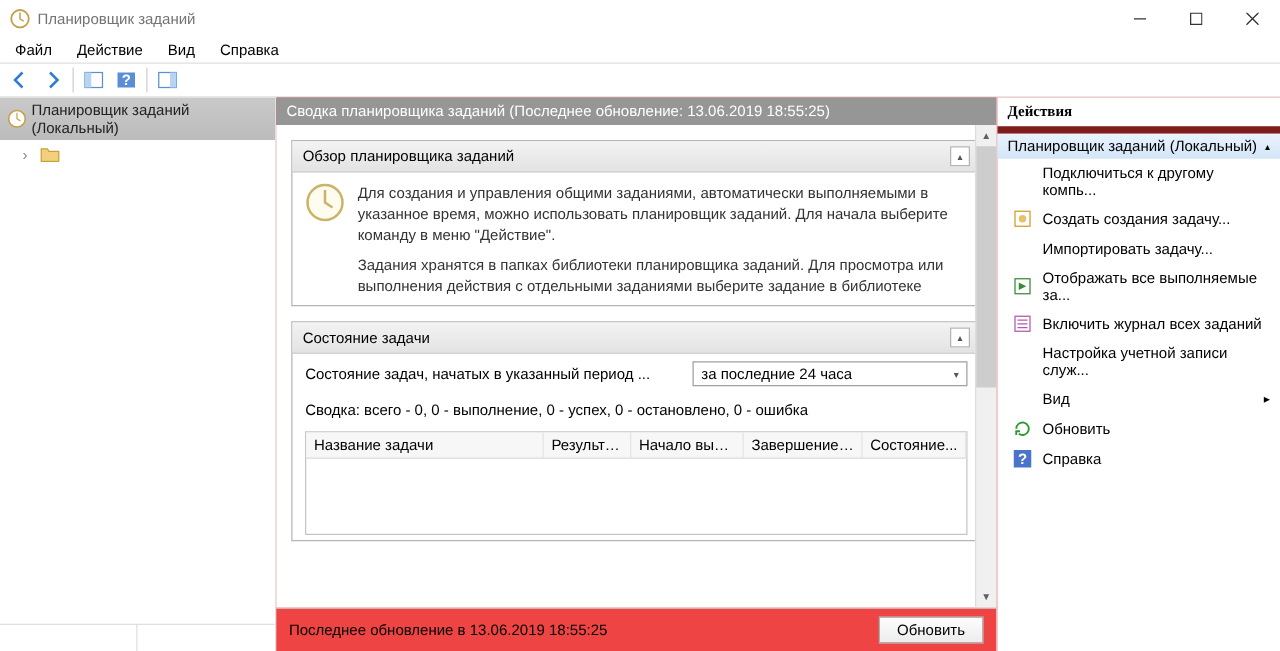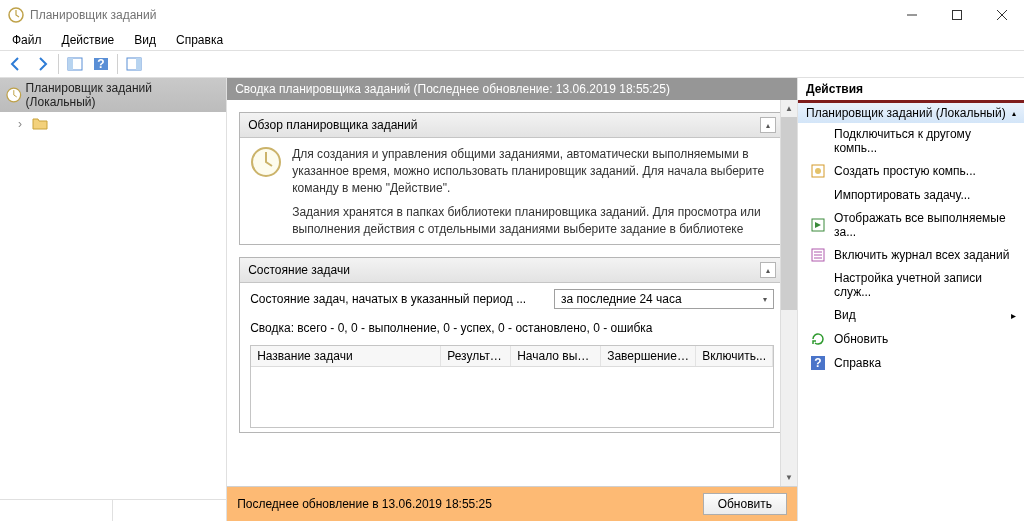--- a/index.html
+++ b/index.html
@@ -25,21 +25,21 @@
 .treepane { width: 228px; border-right: 1px solid #e0e0e0; background: #fff; display: flex; flex-direction: column; }
 .treehdr { background: linear-gradient(#c9c9c9,#bcbcbc); color: #222; padding: 3px 6px; display: flex; align-items: center; gap: 4px; }
 .treehdr .ico { width: 16px; height: 16px; }
 .treebody { padding: 2px 0; }
 .treeitem { display: flex; align-items: center; gap: 4px; padding: 2px 4px 2px 18px; }
 .treeitem .tw { width: 10px; color: #888; }
 .treeitem .ico { width: 16px; height: 16px; }
 .treepane .bottombar { margin-top: auto; height: 22px; border-top: 1px solid #e0e0e0; }
 .treepane .bottombar .seg { display:inline-block; width:50%; height:100%; border-right:1px solid #e0e0e0; }
 
-.centerwrap { flex: 1; display: flex; background: #fdba74; }
+.centerwrap { flex: 1; display: flex; background: #ef4444; }
 .centerpane { flex: 1; display: flex; flex-direction: column; border-right: 1px solid #e0e0e0; }
 .centerhdr { background: #969696; color: #fff; padding: 4px 8px; font-size: 12px; }
 .centerbody { flex: 1; background: #fff; padding: 12px; overflow: hidden; position: relative; }
 .centerscrollbar { position: absolute; right: 0; top: 0; bottom: 0; width: 17px; background: #f0f0f0; border-left: 1px solid #ddd; }
 .centerscrollbar .arrow { height: 17px; display:flex; align-items:center; justify-content:center; color:#606060; font-size:8px; }
 .centerscrollbar .thumb { background: #cdcdcd; height: 50%; margin-top: 0; }
 
 .section { border: 1px solid #b5b5b5; margin-bottom: 12px; background:#fff; }
 .section-hdr { background: linear-gradient(#f3f3f3,#e3e3e3); border-bottom: 1px solid #c5c5c5; padding: 4px 8px; display:flex; align-items:center; }
 .section-hdr .collapse { margin-left:auto; width:16px; height:16px; display:flex;align-items:center;justify-content:center; font-size:8px; color:#555; border:1px solid #b5b5b5; background:#fff;}
@@ -55,21 +55,21 @@
 .table { border:1px solid #c5c5c5; margin: 4px 10px; }
 .table .thead { display:flex; background:#f7f7f7; border-bottom:1px solid #dcdcdc;}
 .table .th { padding:3px 6px; border-right:1px solid #e3e3e3; white-space:nowrap; overflow:hidden; text-overflow:ellipsis;}
 .table .tbody { height:60px; }
 
 .footerbar { border-top:1px solid #d0d0d0; padding:6px 10px; display:flex; align-items:center; }
 .obtn { margin-left:auto; border:1px solid #adadad; background:linear-gradient(#fdfdfd,#ececec); padding:3px 14px; }
 
 
 .actions { width: 226px; background:#fff; display:flex; flex-direction:column;}
-.actions .paneTitle { padding:4px 8px; font-weight:600; border-bottom:3px solid #7f1d1d; }
+.actions .paneTitle { padding:4px 8px; font-weight:600; border-bottom:6px solid #7f1d1d;font-family:Liberation Serif, serif; }
 .actions .groupHdr { background:linear-gradient(#eaf3fd,#d3e5f8); padding:3px 8px; display:flex; align-items:center;}
 .actions .groupHdr .chev { margin-left:auto; font-size:8px;}
 .actions .item { display:flex; align-items:center; gap:8px; padding:4px 8px 4px 12px; }
 .actions .item .ico { width:16px; height:16px; flex-shrink:0;}
 .actions .item .arrow { margin-left:auto; font-size:10px; }
 
 
 svg { display:block; }
 </style>
 </head>
@@ -199,21 +199,21 @@
           </div>
           <div class="statusrow">
             <span>Сводка: всего - 0, 0 - выполнение, 0 - успех, 0 - остановлено, 0 - ошибка</span>
           </div>
           <div class="table">
             <div class="thead">
               <div class="th" style="width:190px">Название задачи</div>
               <div class="th" style="width:70px">Результат...</div>
               <div class="th" style="width:90px">Начало выпо...</div>
               <div class="th" style="width:95px">Завершение в...</div>
-              <div class="th" style="flex:1">Включить...</div>
+              <div class="th" style="flex:1">Состояние...</div>
             </div>
             <div class="tbody"></div>
           </div>
         </div>
 
         <div class="centerscrollbar">
           <div class="arrow">▲</div>
           <div class="thumb"></div>
           <div class="arrow" style="position:absolute;bottom:0;left:0;right:0">▼</div>
         </div>
@@ -232,21 +232,21 @@
       </div>
       <div class="item">
         <span class="ico"></span>
         <span>Подключиться к другому компь...</span>
       </div>
       <div class="item">
         <svg class="ico" viewBox="0 0 16 16">
             <rect x="2" y="2" width="12" height="12" fill="#fff" stroke="#d49a2a"></rect>
             <circle cx="8" cy="8" r="3" fill="#e4c26a"></circle>
           </svg>
-        <span>Создать простую компь...</span>
+        <span>Создать создания задачу...</span>
       </div>
       <div class="item">
         <span class="ico"></span>
         <span>Импортировать задачу...</span>
       </div>
       <div class="item">
         <svg class="ico" viewBox="0 0 16 16">
             <rect x="2" y="2" width="12" height="12" fill="#fff" stroke="#3a8a3a"></rect>
             <path d="M5 5l6 3-6 3z" fill="#3a8a3a"></path>
           </svg>

